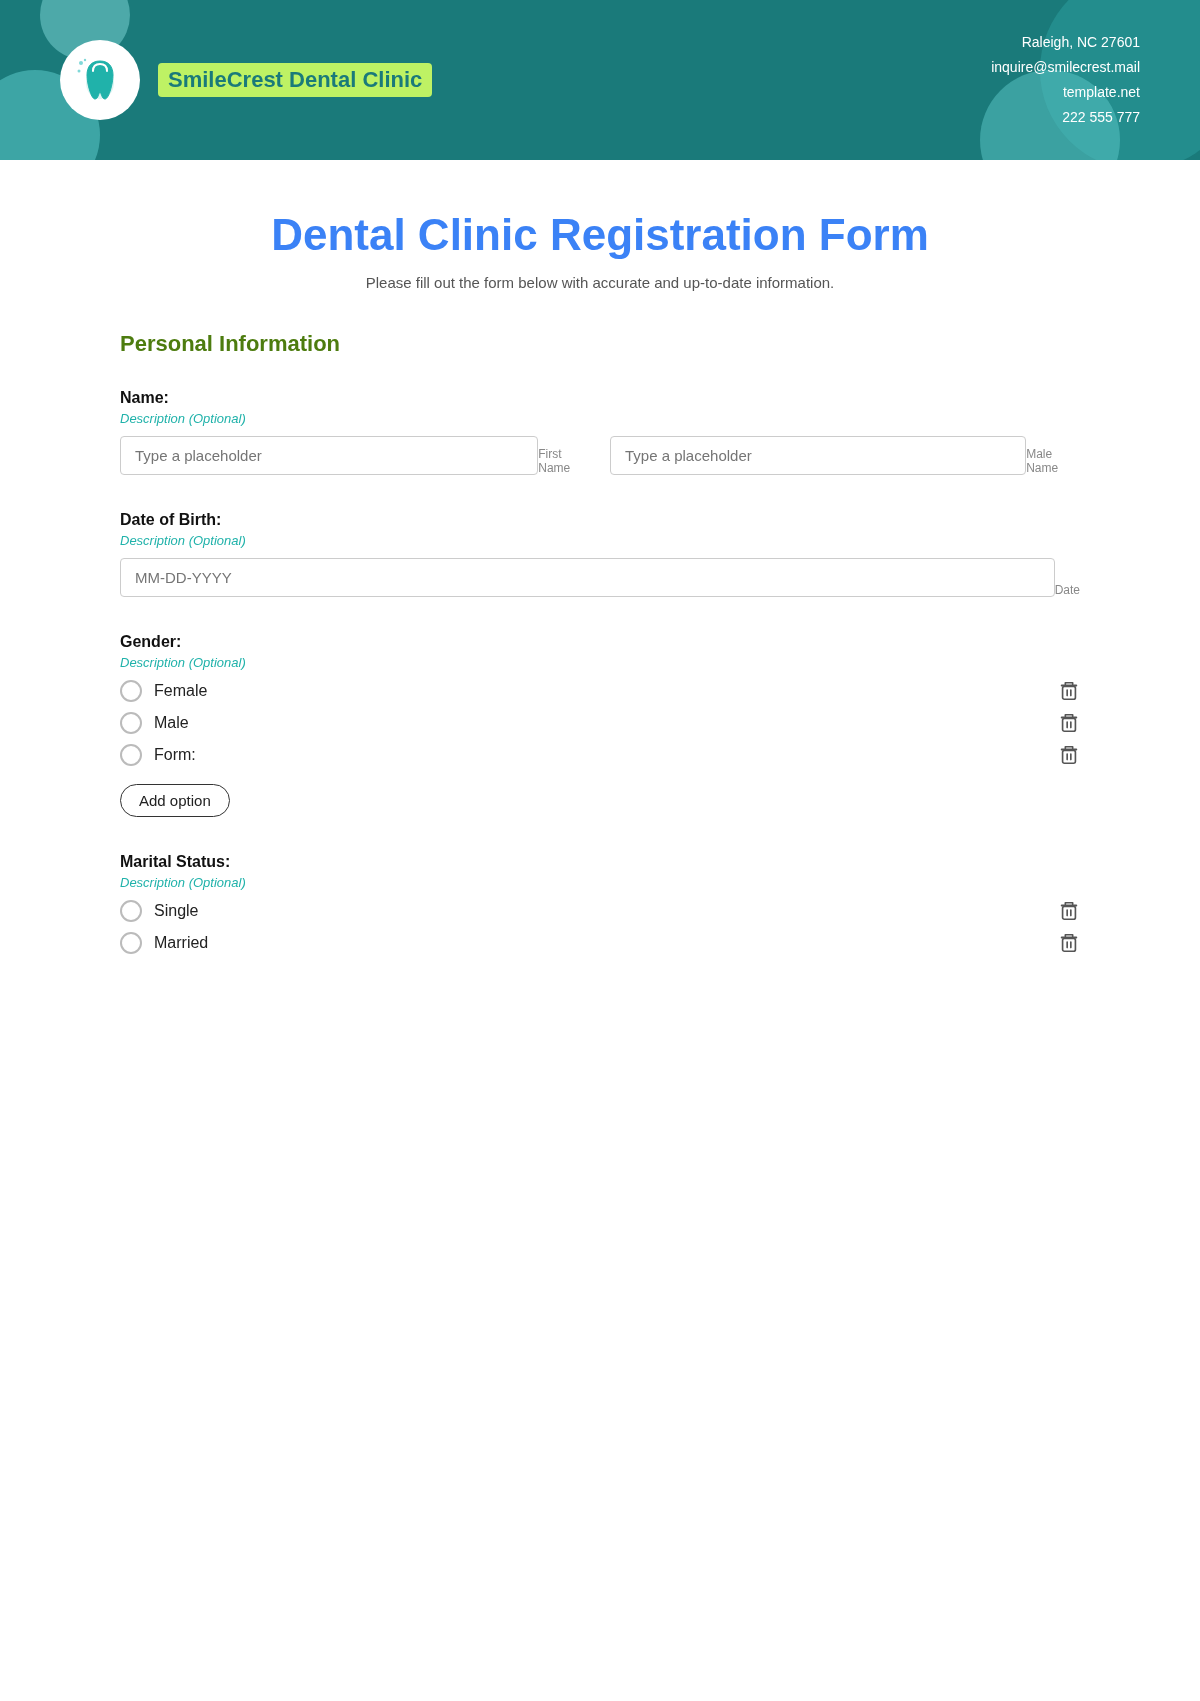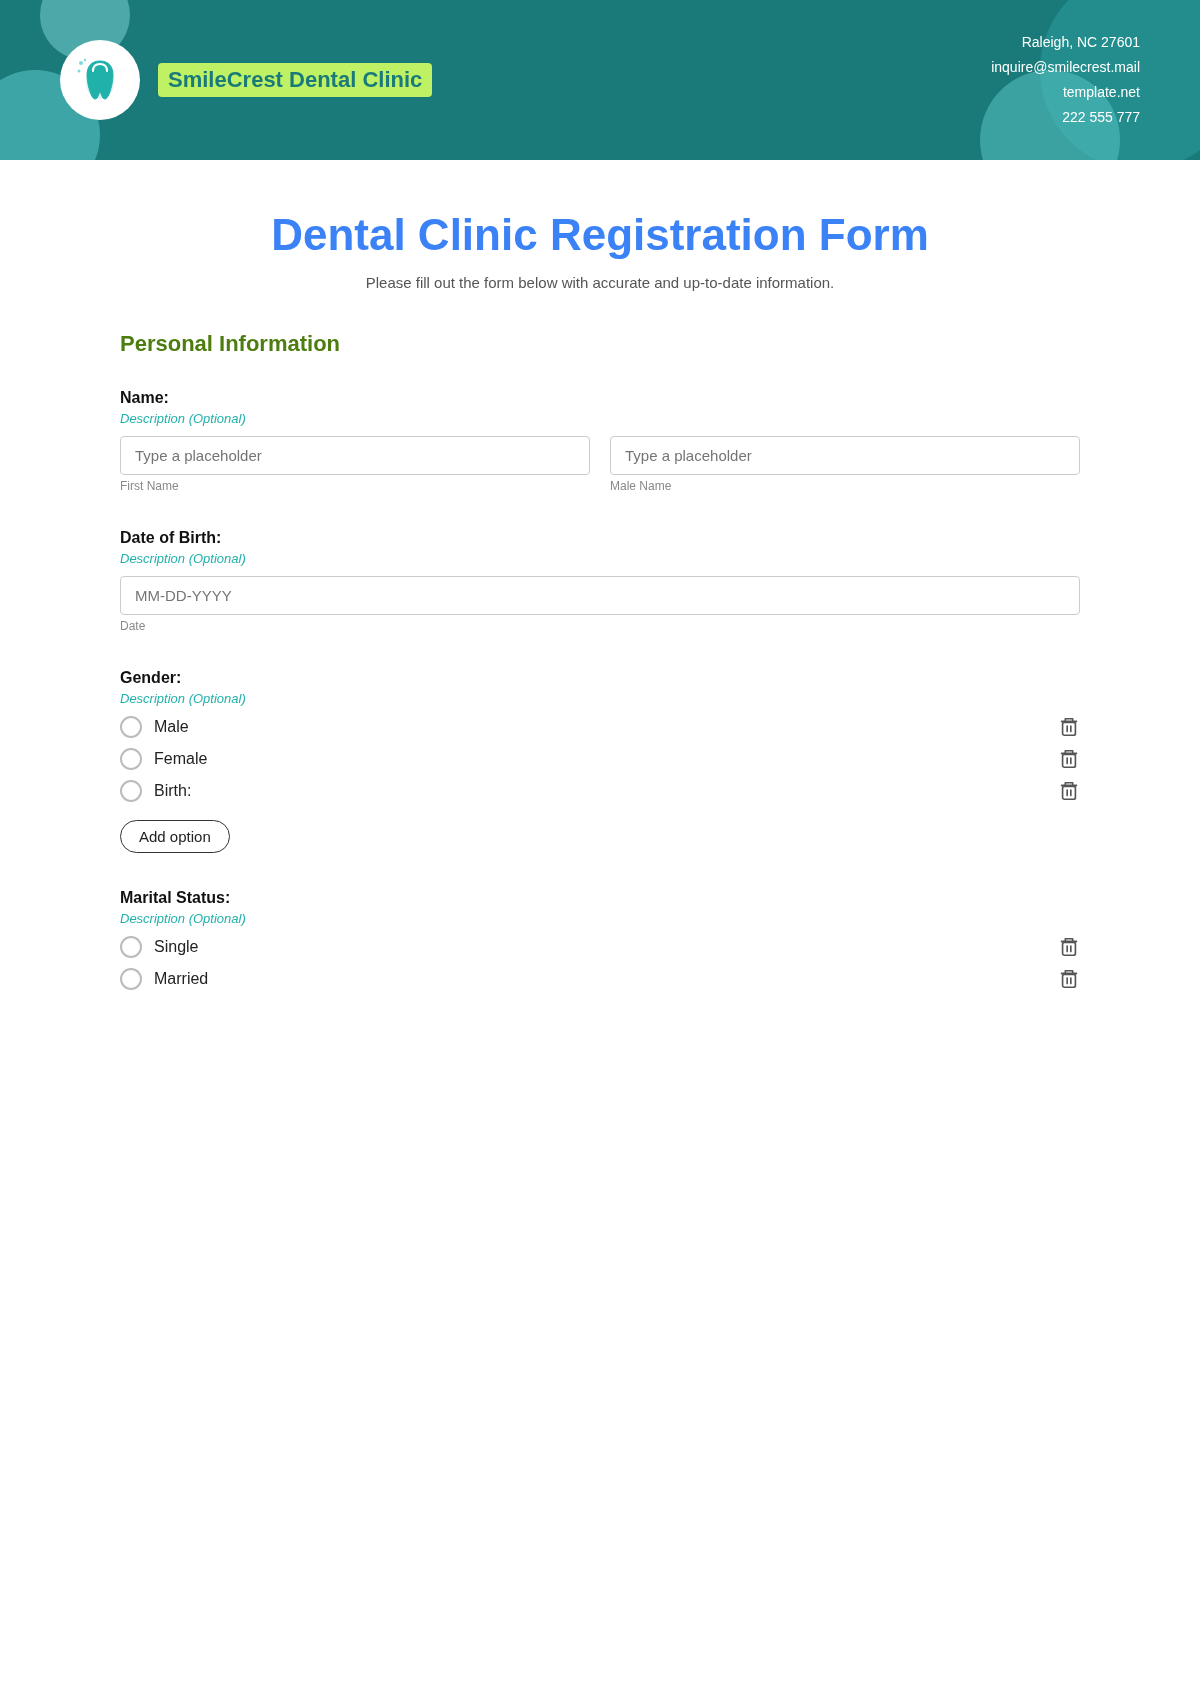--- a/index.html
+++ b/index.html
@@ -150,21 +150,22 @@
       margin-bottom: 10px;
     }
 
     .input-row {
       display: flex;
       gap: 20px;
     }
     .input-wrapper {
       flex: 1;
       display: flex;
-      flex-direction: column;
+      flex-direction: row;
+      align-items: flex-end;
     }
 
     .text-input {
       border: 1px solid #ccc;
       border-radius: 4px;
       padding: 10px 14px;
       font-size: 15px;
       color: #999;
       background: #fff;
       width: 100%;
@@ -294,53 +295,53 @@
     </div>
   </div>
 
   <div class="field-block">
     <div class="field-label">Gender:</div>
     <div class="field-description">Description (Optional)</div>
 
     <div class="radio-option-row">
       <div class="radio-left">
         <div class="radio-circle"></div>
+        <span class="radio-label">Female</span>
+      </div>
+      <div class="delete-icon">
+        <svg class="trash-svg" viewBox="0 0 24 24" fill="none" stroke="#555" stroke-width="1.8" stroke-linecap="round" stroke-linejoin="round">
+          <rect x="3" y="5" width="18" height="2" rx="1" fill="#555" stroke="none"></rect>
+          <path d="M8 5V3h8v2"></path>
+          <rect x="5" y="7" width="14" height="14" rx="2" stroke="#555" fill="none"></rect>
+          <line x1="10" y1="11" x2="10" y2="17"></line>
+          <line x1="14" y1="11" x2="14" y2="17"></line>
+        </svg>
+      </div>
+    </div>
+
+    <div class="radio-option-row">
+      <div class="radio-left">
+        <div class="radio-circle"></div>
         <span class="radio-label">Male</span>
       </div>
       <div class="delete-icon">
         <svg class="trash-svg" viewBox="0 0 24 24" fill="none" stroke="#555" stroke-width="1.8" stroke-linecap="round" stroke-linejoin="round">
           <rect x="3" y="5" width="18" height="2" rx="1" fill="#555" stroke="none"></rect>
           <path d="M8 5V3h8v2"></path>
           <rect x="5" y="7" width="14" height="14" rx="2" stroke="#555" fill="none"></rect>
           <line x1="10" y1="11" x2="10" y2="17"></line>
           <line x1="14" y1="11" x2="14" y2="17"></line>
         </svg>
       </div>
     </div>
 
     <div class="radio-option-row">
       <div class="radio-left">
         <div class="radio-circle"></div>
-        <span class="radio-label">Female</span>
-      </div>
-      <div class="delete-icon">
-        <svg class="trash-svg" viewBox="0 0 24 24" fill="none" stroke="#555" stroke-width="1.8" stroke-linecap="round" stroke-linejoin="round">
-          <rect x="3" y="5" width="18" height="2" rx="1" fill="#555" stroke="none"></rect>
-          <path d="M8 5V3h8v2"></path>
-          <rect x="5" y="7" width="14" height="14" rx="2" stroke="#555" fill="none"></rect>
-          <line x1="10" y1="11" x2="10" y2="17"></line>
-          <line x1="14" y1="11" x2="14" y2="17"></line>
-        </svg>
-      </div>
-    </div>
-
-    <div class="radio-option-row">
-      <div class="radio-left">
-        <div class="radio-circle"></div>
-        <span class="radio-label">Birth:</span>
+        <span class="radio-label">Form:</span>
       </div>
       <div class="delete-icon">
         <svg class="trash-svg" viewBox="0 0 24 24" fill="none" stroke="#555" stroke-width="1.8" stroke-linecap="round" stroke-linejoin="round">
           <rect x="3" y="5" width="18" height="2" rx="1" fill="#555" stroke="none"></rect>
           <path d="M8 5V3h8v2"></path>
           <rect x="5" y="7" width="14" height="14" rx="2" stroke="#555" fill="none"></rect>
           <line x1="10" y1="11" x2="10" y2="17"></line>
           <line x1="14" y1="11" x2="14" y2="17"></line>
         </svg>
       </div>

